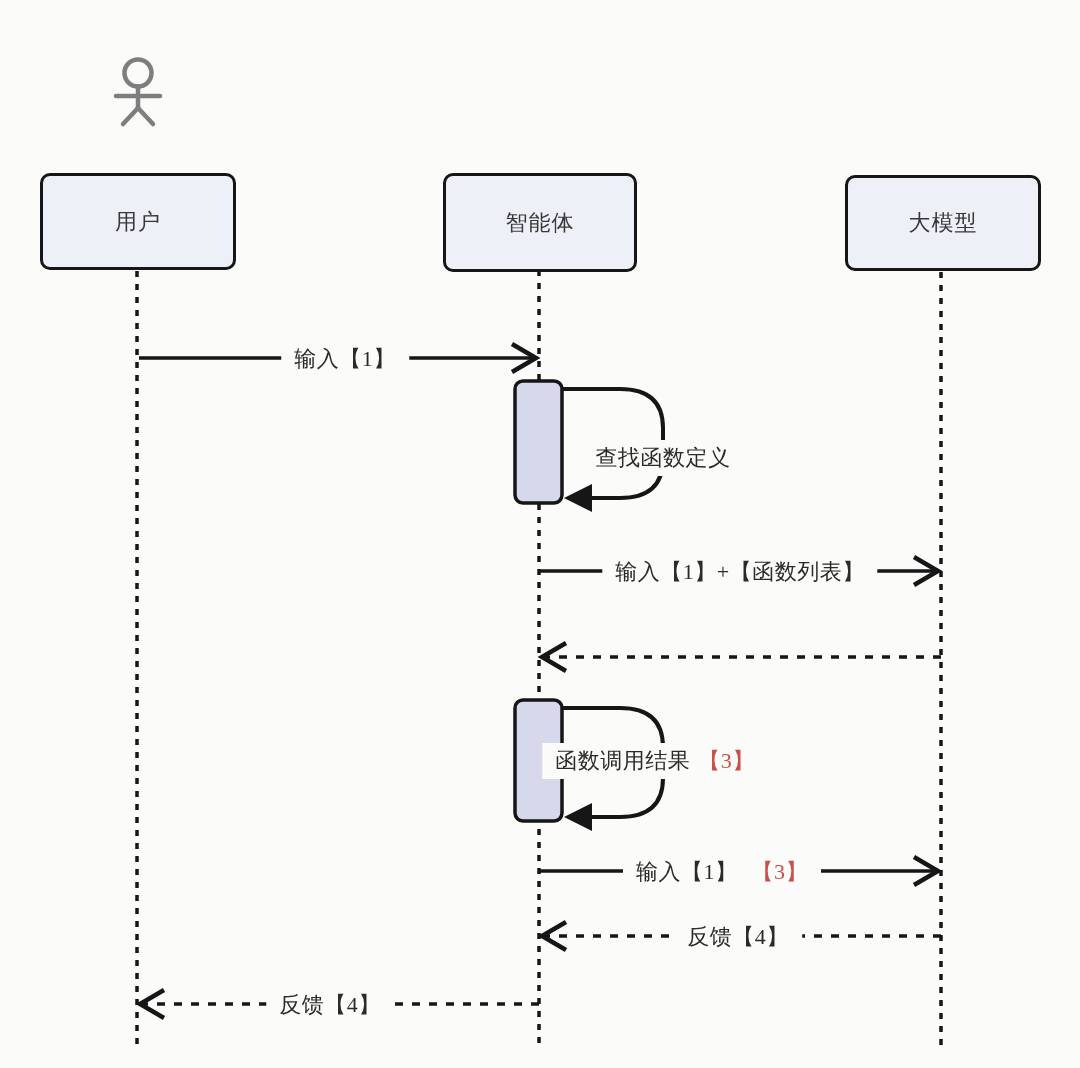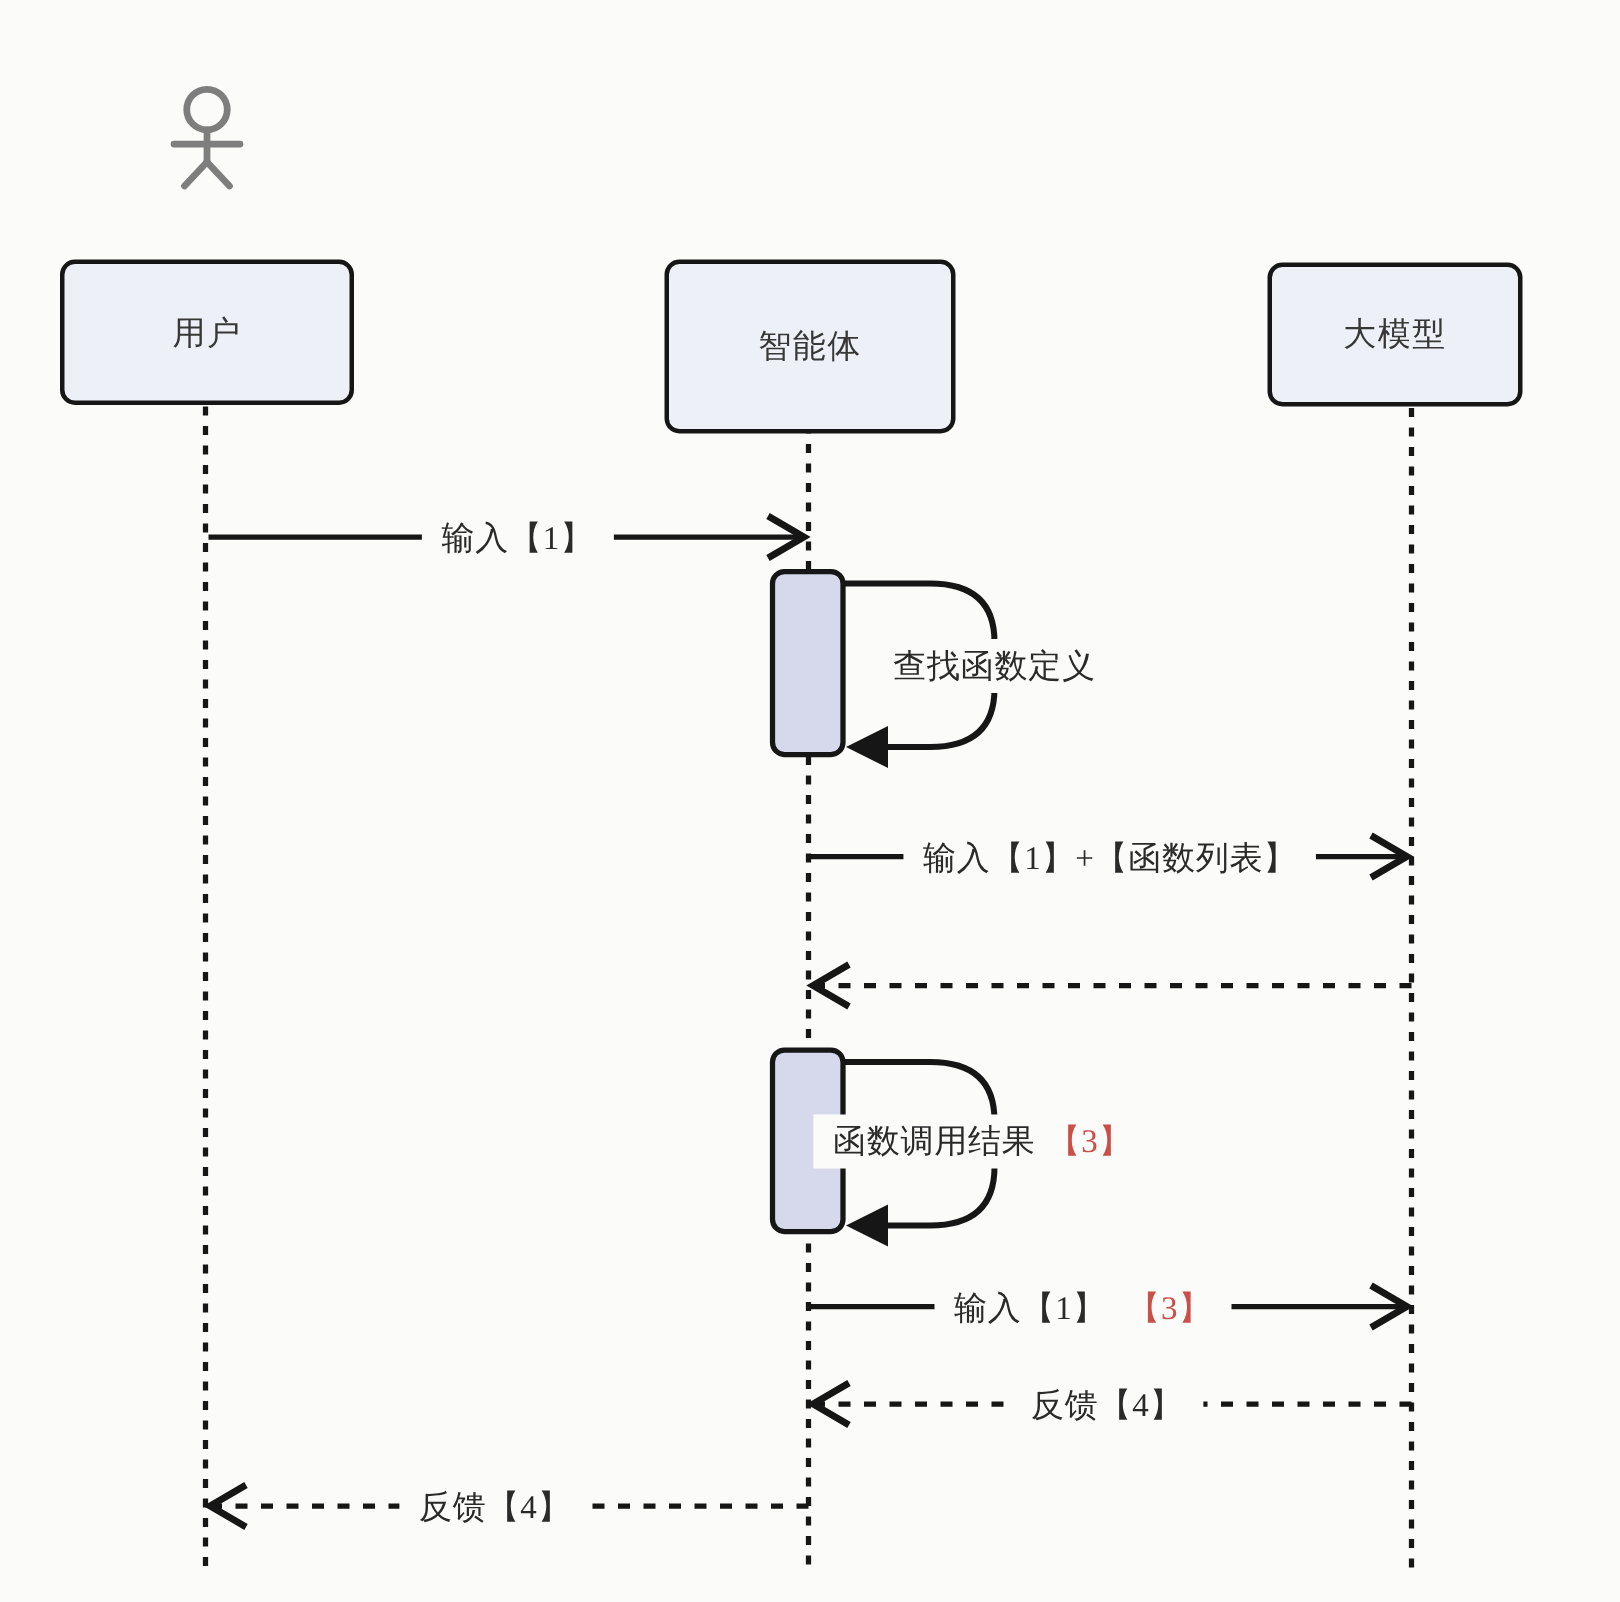--- a/index.html
+++ b/index.html
@@ -100,32 +100,32 @@
 
     <g>
       <line class="msg-line dashed" x1="539" y1="986" x2="144" y2="986"></line>
       <polyline class="chev" points="164,972 140,986 164,1000"></polyline>
     </g>
   </svg>
 
   <div class="participant" style="left:40px;top:155px;width:196px;height:97px">
     <span>用户</span>
   </div>
-  <div class="participant" style="left:443px;top:155px;width:194px;height:116px">
+  <div class="participant" style="left:443px;top:155px;width:194px;height:99px">
     <span>智能体</span>
   </div>
-  <div class="participant" style="left:845px;top:157px;width:170px;height:96px">
+  <div class="participant" style="left:845px;top:157px;width:196px;height:96px">
     <span>大模型</span>
   </div>
 
   <div class="msg-label" style="left:345px;top:341px">
     <span>输入【1】</span>
   </div>
 
-  <div class="msg-label" style="left:663px;top:426px">
+  <div class="msg-label" style="left:663px;top:440px">
     <span>查找函数定义</span>
   </div>
 
   <div class="msg-label" style="left:740px;top:554px">
     <span>输入【1】+【函数列表】</span>
   </div>
 
 
   <div class="msg-label" style="left:655px;top:743px;padding-left:13px">
     <span>函数调用结果</span><span class="hl" style="margin-left:8px">【3】</span>

